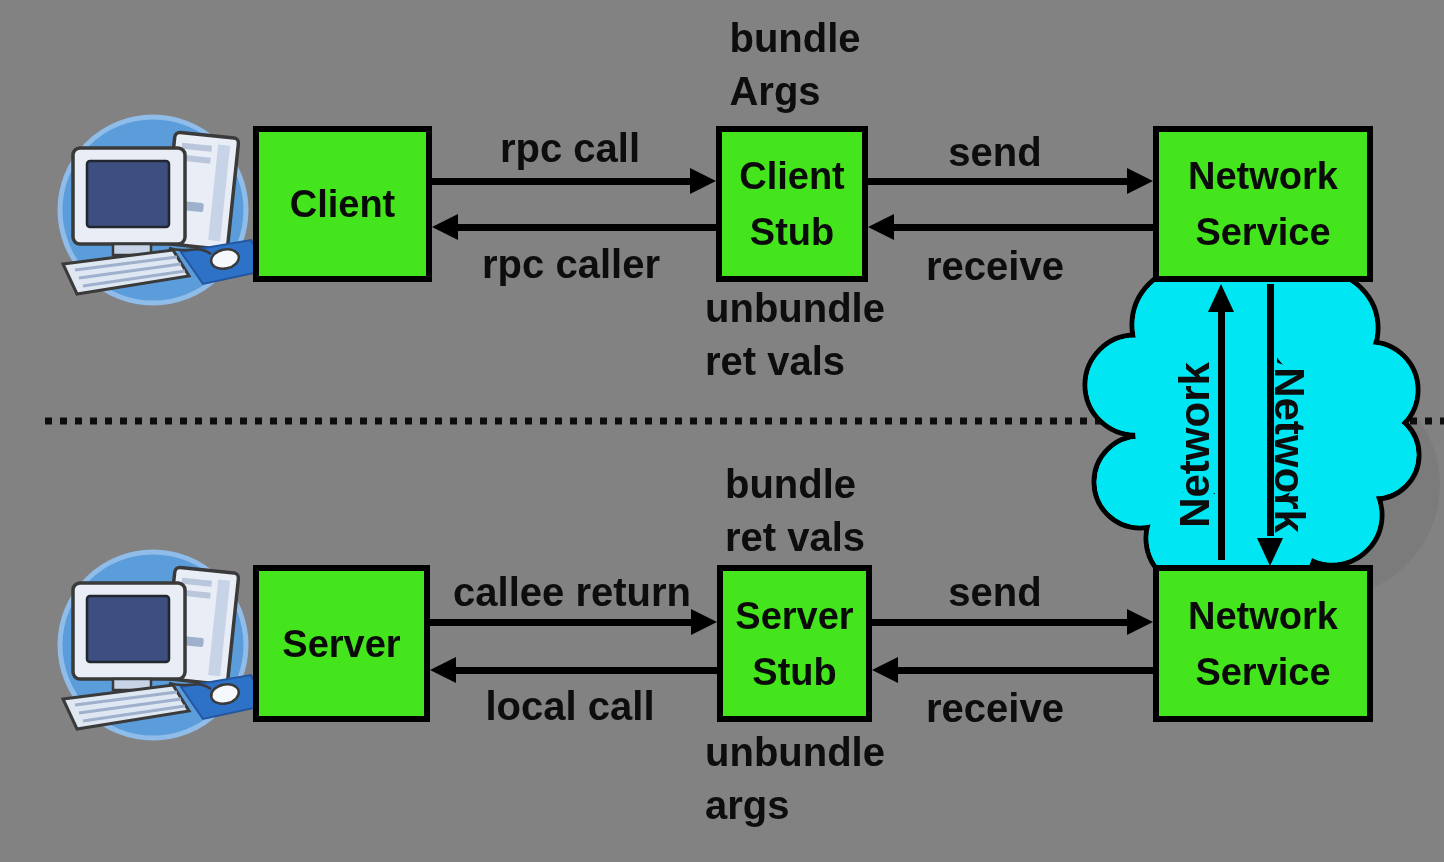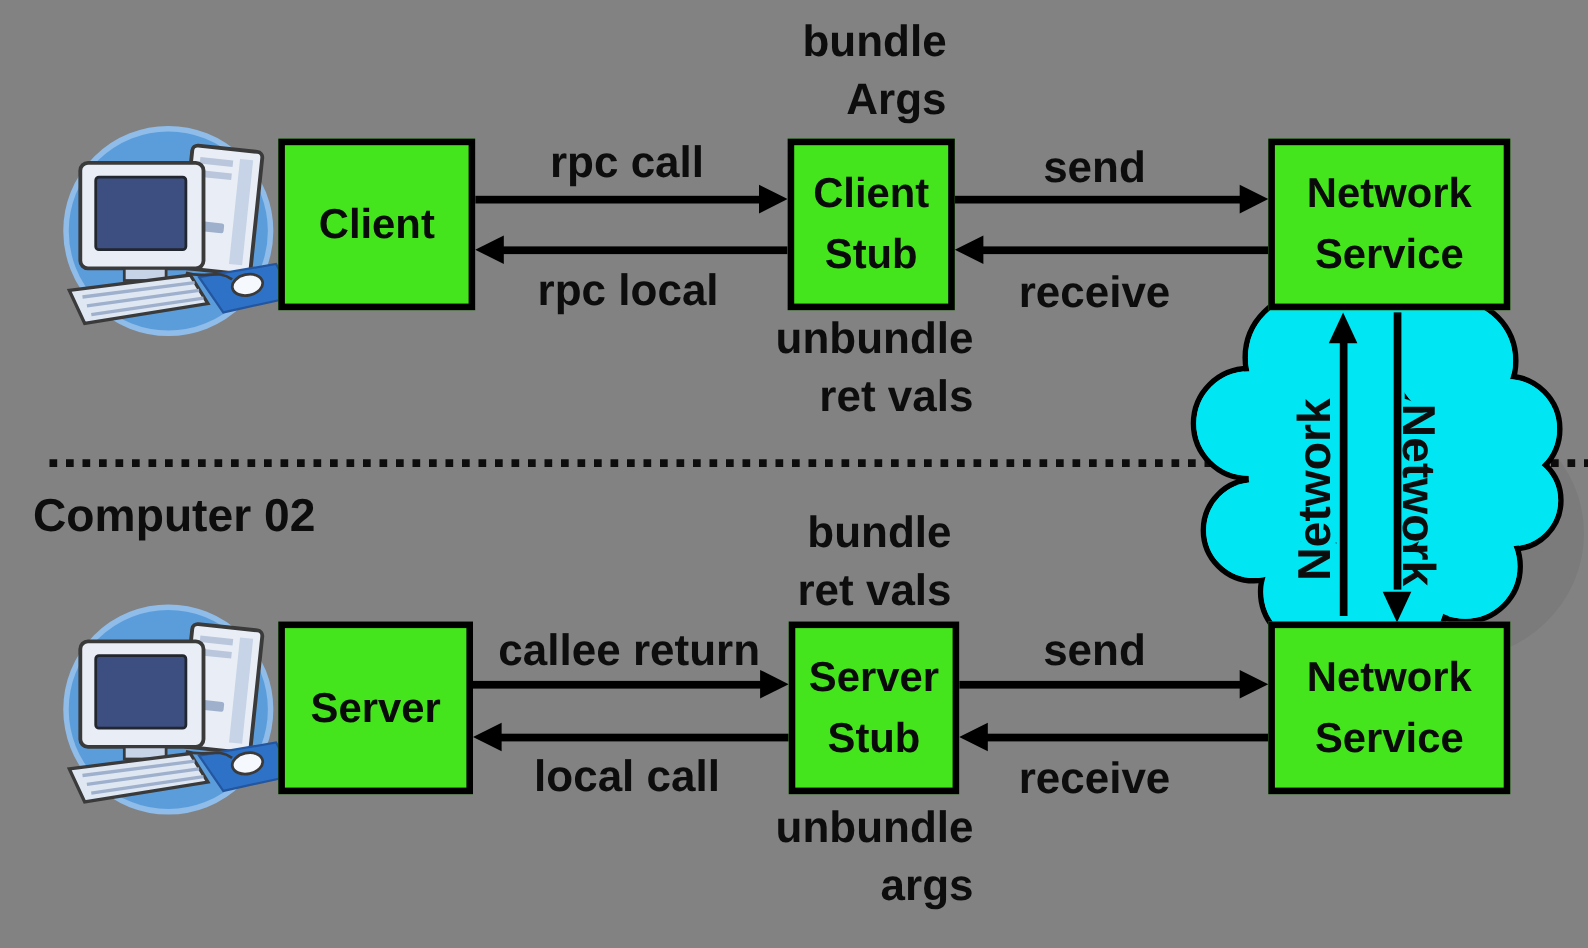--- a/index.html
+++ b/index.html
@@ -16,21 +16,21 @@
     font-weight:700;font-size:38px;line-height:56px;color:#0a0a0a;
     text-align:center;white-space:nowrap;
   }
   .lbl{
     position:absolute;z-index:3;transform:translateX(-50%);
     font-weight:700;font-size:40px;line-height:48px;color:#0d0d0d;white-space:nowrap;
   }
   .lbl2{
     position:absolute;z-index:3;transform:translateX(-50%);
     font-weight:700;font-size:40px;line-height:53px;color:#0d0d0d;
-    text-align:right;white-space:nowrap;
+    text-align:left;white-space:nowrap;
   }
   .divlbl{
     position:absolute;z-index:3;
     font-weight:700;font-size:42px;line-height:44px;color:#0d0d0d;white-space:nowrap;
   }
   .netlbl{
     position:absolute;z-index:3;
     font-weight:700;font-size:42px;line-height:42px;color:#0d0d0d;white-space:nowrap;
   }
   .rotccw{transform:translate(-50%,-50%) rotate(-90deg);}
@@ -169,28 +169,27 @@
     <span>Network</span>
     <span>Service</span>
   </div>
 
   <div class="lbl2" style="left:795px;top:12px">
     <div>bundle</div>
     <div>Args</div>
   </div>
   <div class="lbl" style="left:570px;top:124px">rpc call</div>
   <div class="lbl" style="left:995px;top:128px">send</div>
-  <div class="lbl" style="left:571px;top:240px">rpc local</div>
+  <div class="lbl" style="left:571px;top:240px">rpc caller</div>
   <div class="lbl" style="left:995px;top:242px">receive</div>
   <div class="lbl2" style="left:795px;top:282px">
     <div>unbundle</div>
     <div>ret vals</div>
   </div>
 
-  <div class="divlbl" style="left:30px;top:447px">Computer 02</div>
 
   <div class="netlbl rotccw" style="left:1195px;top:445px">Network</div>
   <div class="netlbl rotcw" style="left:1289px;top:450px">Network</div>
 
   <div class="lbl2" style="left:795px;top:458px">
     <div>bundle</div>
     <div>ret vals</div>
   </div>
   <div class="lbl" style="left:572px;top:568px">callee return</div>
   <div class="lbl" style="left:995px;top:568px">send</div>

